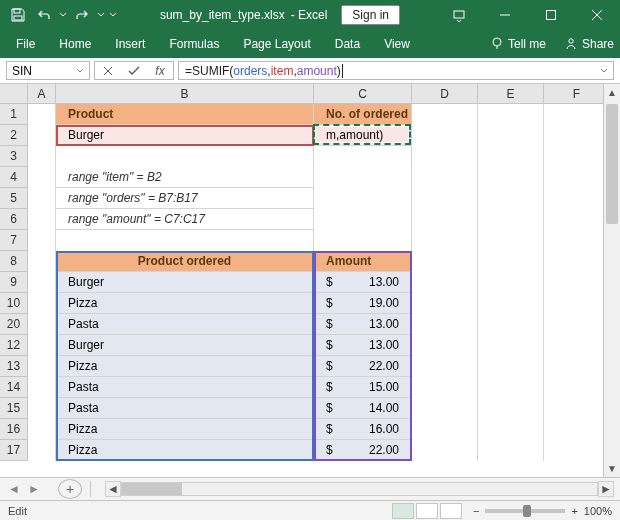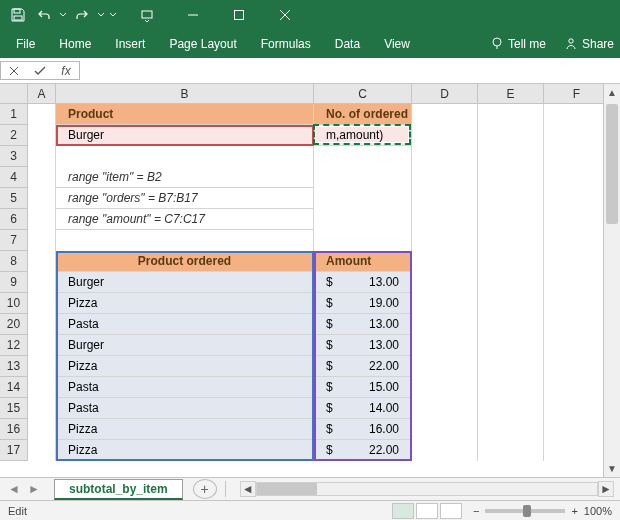--- a/index.html
+++ b/index.html
@@ -102,20 +102,25 @@
         <svg width="8" height="8" viewBox="0 0 8 8">
           <path d="M1 2l3 3 3-3" stroke="#fff" fill="none"></path>
         </svg>
       </div>
     <div class="qbtn" style="width:10px">
         <svg width="8" height="8" viewBox="0 0 8 8">
           <path d="M1 2l3 3 3-3" stroke="#fff" fill="none"></path>
         </svg>
       </div>
   </div>
+  <div class="title-spacer">
+    <span class="fname">sum_by_item_type.xlsx</span>
+    <span class="fname">  -  Excel</span>
+    <span class="signin">Sign in</span>
+  </div>
   <div class="winbtns">
     <div class="winbtn">
         <svg width="14" height="14" viewBox="0 0 14 14">
           <rect x="2" y="3" width="10" height="7" stroke="#fff" fill="none"></rect>
           <path d="M5 12l2 2 2-2" stroke="#fff" fill="none"></path>
         </svg>
       </div>
     <div class="winbtn">
         <svg width="12" height="12" viewBox="0 0 12 12">
           <line x1="1" y1="6" x2="11" y2="6" stroke="#fff" stroke-width="1"></line>
@@ -132,55 +137,74 @@
           <line x1="11" y1="1" x2="1" y2="11" stroke="#fff"></line>
         </svg>
       </div>
   </div>
 </div>
 
 <div class="ribbon">
   <div class="tab">File</div>
   <div class="tab">Home</div>
   <div class="tab">Insert</div>
+  <div class="tab">Formulas</div>
   <div class="tab">Page Layout</div>
-  <div class="tab">Formulas</div>
   <div class="tab">Data</div>
   <div class="tab">View</div>
   <div class="spacer"></div>
   <div class="bulb">
     <svg width="14" height="14" viewBox="0 0 14 14">
         <circle cx="7" cy="5" r="4" fill="none" stroke="#fff"></circle>
         <line x1="7" y1="9" x2="7" y2="12" stroke="#fff"></line>
       </svg>
     <span>Tell me</span>
   </div>
   <div class="bulb" style="margin-left:14px">
     <svg width="14" height="14" viewBox="0 0 14 14">
         <circle cx="7" cy="4" r="2.2" fill="none" stroke="#fff"></circle>
         <path d="M3 12c0-2 2-3.5 4-3.5s4 1.5 4 3.5" fill="none" stroke="#fff"></path>
       </svg>
     <span>Share</span>
   </div>
 </div>
 
 <div class="fxrow">
+  <div class="namebox">
+    <span>SIN</span>
+    <span class="dd">
+        <svg width="8" height="8" viewBox="0 0 8 8">
+          <path d="M1 2l3 3 3-3" stroke="#777" fill="none"></path>
+        </svg>
+      </span>
+  </div>
   <div class="fxbtns">
     <div class="fb">
         <svg width="10" height="10" viewBox="0 0 10 10">
           <line x1="1" y1="1" x2="9" y2="9" stroke="#555"></line>
           <line x1="9" y1="1" x2="1" y2="9" stroke="#555"></line>
         </svg>
       </div>
     <div class="fb">
         <svg width="12" height="10" viewBox="0 0 12 10">
           <path d="M1 5l3 3 7-7" stroke="#555" fill="none" stroke-width="1.4"></path>
         </svg>
       </div>
     <div class="fb fxicon">fx</div>
+  </div>
+  <div class="formulabar">
+    <span class="formula-text">
+      <span class="p">=SUMIF(</span><span class="arg1">orders</span><span class="p">,</span><span class="arg2">item</span><span class="p">,</span><span class="arg3">amount</span><span class="p">)</span>
+    </span>
+      <span class="caret"></span>
+    <span class="dd2">
+        <svg width="10" height="10" viewBox="0 0 10 10">
+          <path d="M2 3l3 3 3-3" stroke="#777" fill="none"></path>
+        </svg>
+      </span>
   </div>
 </div>
 
 <div class="gridwrap">
   <div style="flex:1; position:relative;">
 
     <div class="colhdrs">
       <div class="chcell selA"></div>
       <div class="chcell" style="width:28px">A</div>
       <div class="chcell" style="width:258px">B</div>
@@ -256,21 +280,20 @@
     <div class="thumb"></div>
     <div class="arr" style="bottom:0">▼</div>
   </div>
 </div>
 
 <div class="sheettabs">
   <div class="navset">
     <div class="navbtn">◄</div>
     <div class="navbtn">►</div>
   </div>
-  <div class="tabitem">subtotal_by_item</div>
   <div class="addtab">+</div>
   <div class="divider"></div>
   <div class="hscroll">
     <div class="arrbtn">◄</div>
     <div class="track">
         <div class="thumb2"></div>
       </div>
     <div class="arrbtn">►</div>
   </div>
 </div>

